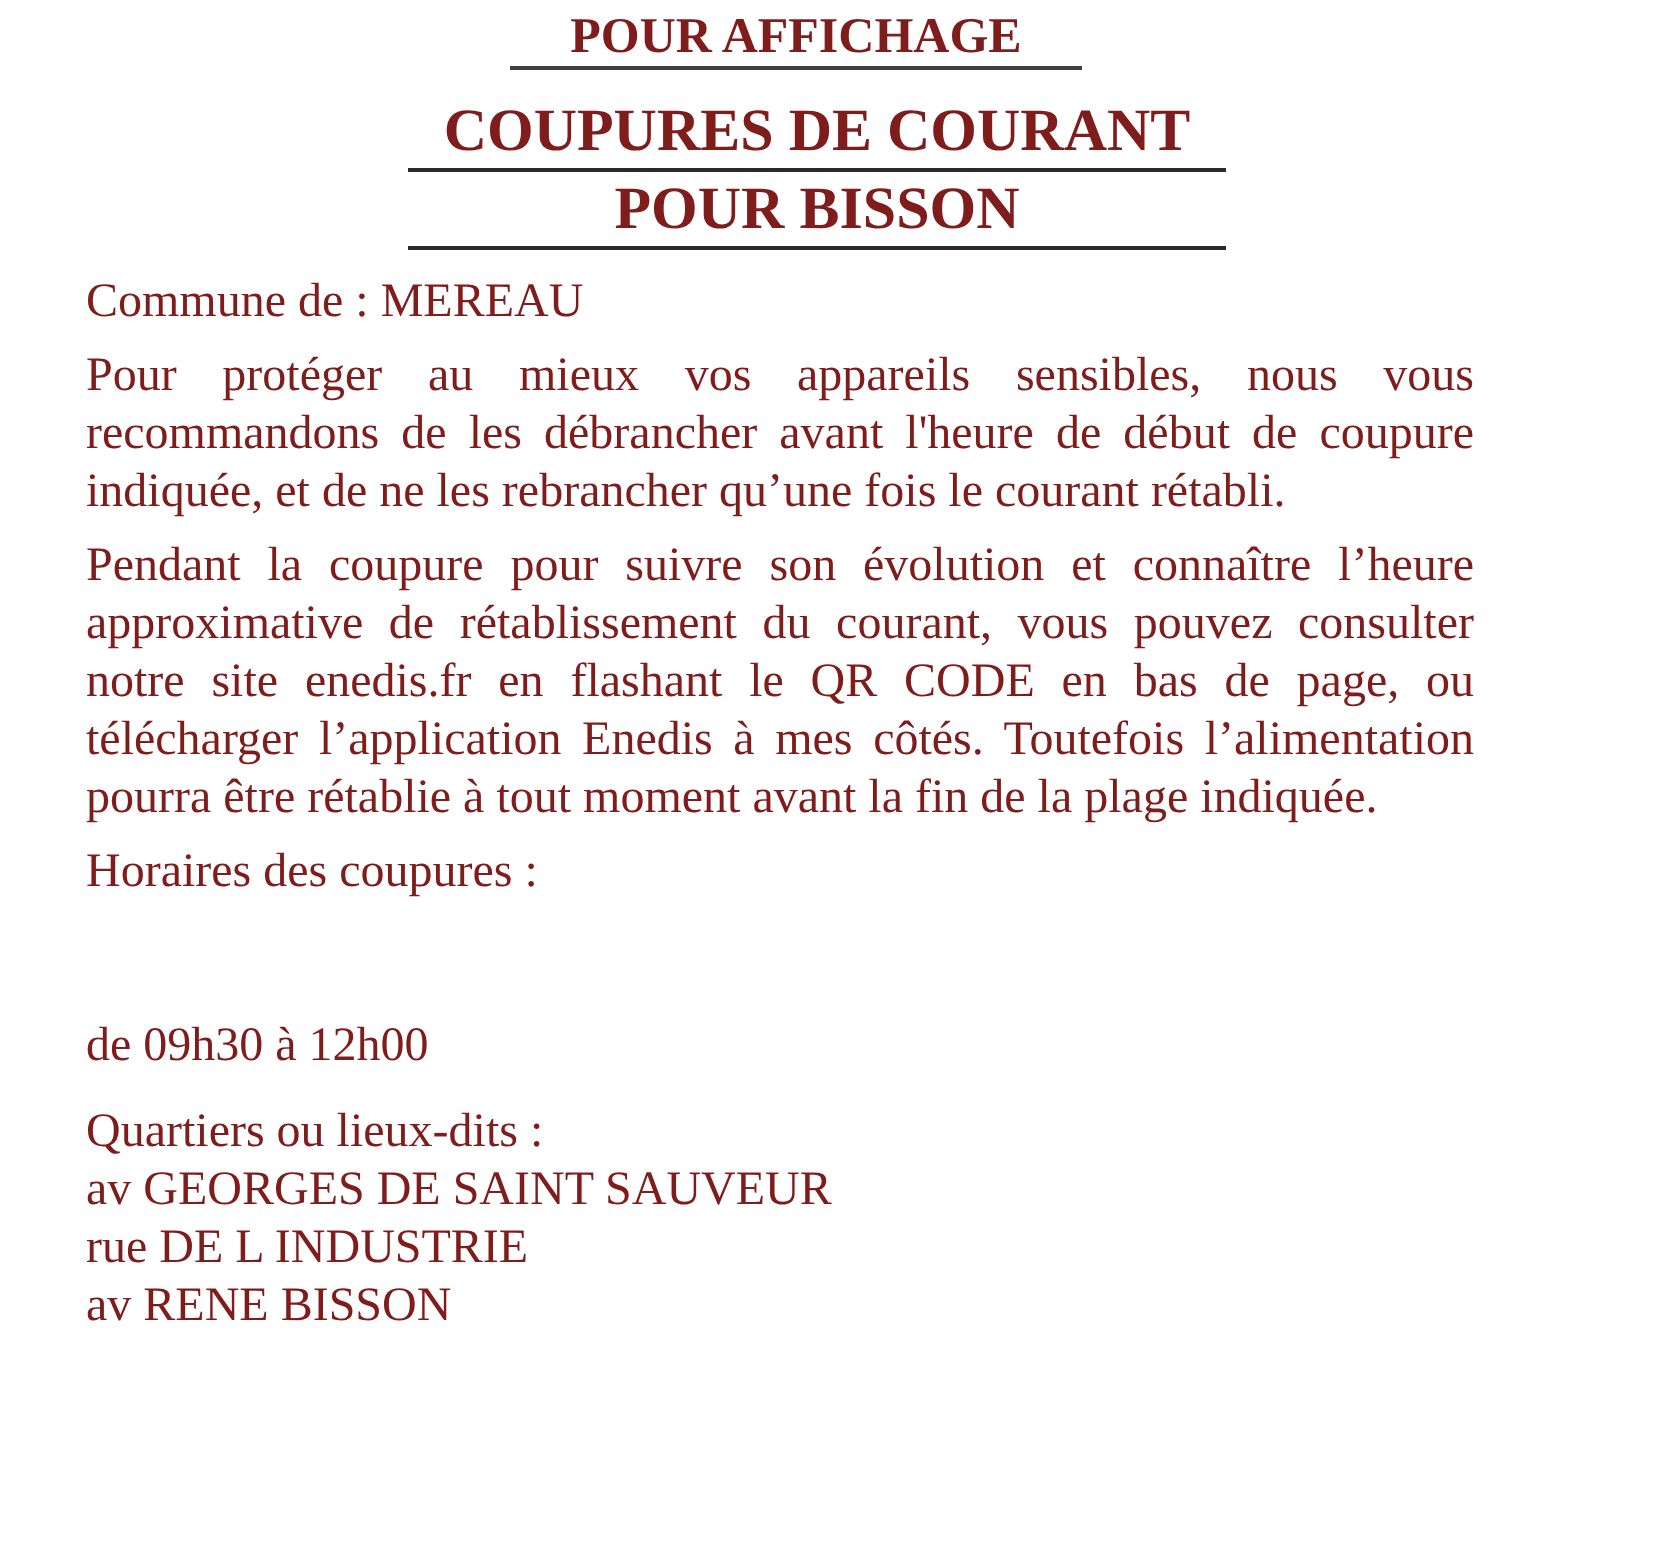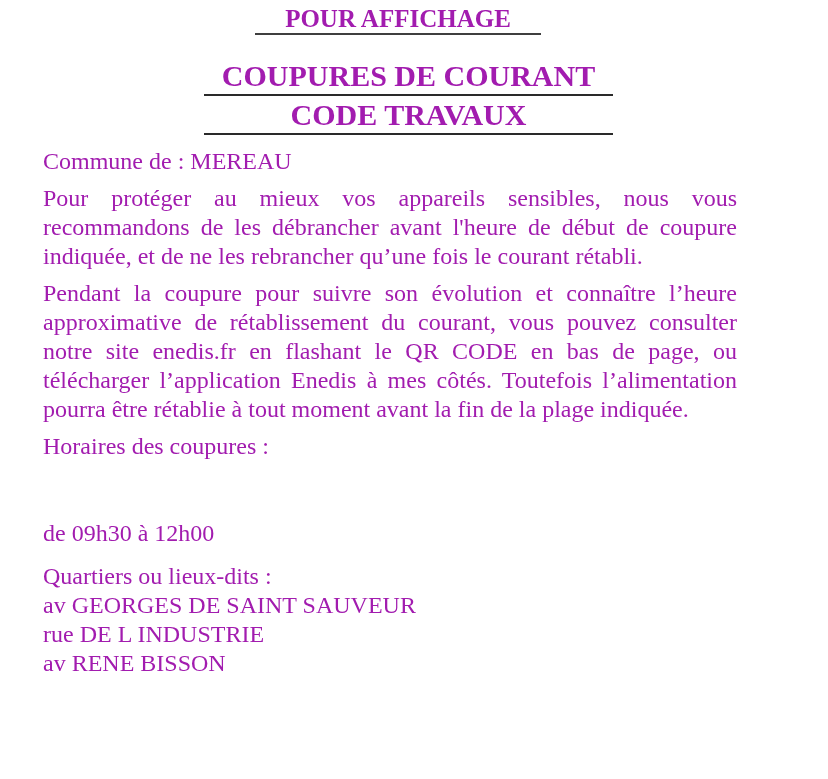--- a/index.html
+++ b/index.html
@@ -7,35 +7,35 @@
     padding: 0;
     background: #ffffff;
   }
   .page {
     position: relative;
     width: 828px;
     height: 779px;
     background: #ffffff;
     overflow: hidden;
     font-family: "Liberation Serif", "DejaVu Serif", serif;
-    color: #a21caf;
+    color: #7f1d1d;
   }
   .title-affichage {
     margin: 5px 0 0 255px;
     width: 286px;
     text-align: center;
     font-weight: bold;
     font-size: 25px;
     line-height: 27px;
     padding-bottom: 1px;
     border-bottom: 2px solid #3f3f3f;
     white-space: nowrap;
   }
   .title-main {
-    margin: 26px 0 0 204px;
+    margin: 16px 0 0 204px;
     width: 409px;
     text-align: center;
     font-weight: bold;
     font-size: 30px;
     line-height: 30px;
     padding-bottom: 3px;
     border-bottom: 2px solid #2a2a2a;
     white-space: nowrap;
   }
   .title-sub {
@@ -63,21 +63,21 @@
 </style>
 </head>
 <body>
 
 <div class="page">
 
   <div class="title-affichage">POUR AFFICHAGE</div>
 
   <div class="title-main">COUPURES DE COURANT</div>
 
-  <div class="title-main title-sub">CODE TRAVAUX</div>
+  <div class="title-main title-sub">POUR BISSON</div>
 
   <div class="content">
 
     <p>Commune de : MEREAU</p>
 
 
     <p class="just">Pour protéger au mieux vos appareils sensibles, nous vous recommandons de les débrancher avant l'heure de début de coupure indiquée, et de ne les rebrancher qu’une fois le courant rétabli.</p>
 
     <p class="just">Pendant la coupure pour suivre son évolution et connaître l’heure approximative de rétablissement du courant, vous pouvez consulter notre site enedis.fr en flashant le QR CODE en bas de page, ou télécharger l’application Enedis à mes côtés. Toutefois l’alimentation pourra être rétablie à tout moment avant la fin de la plage indiquée.</p>
 

